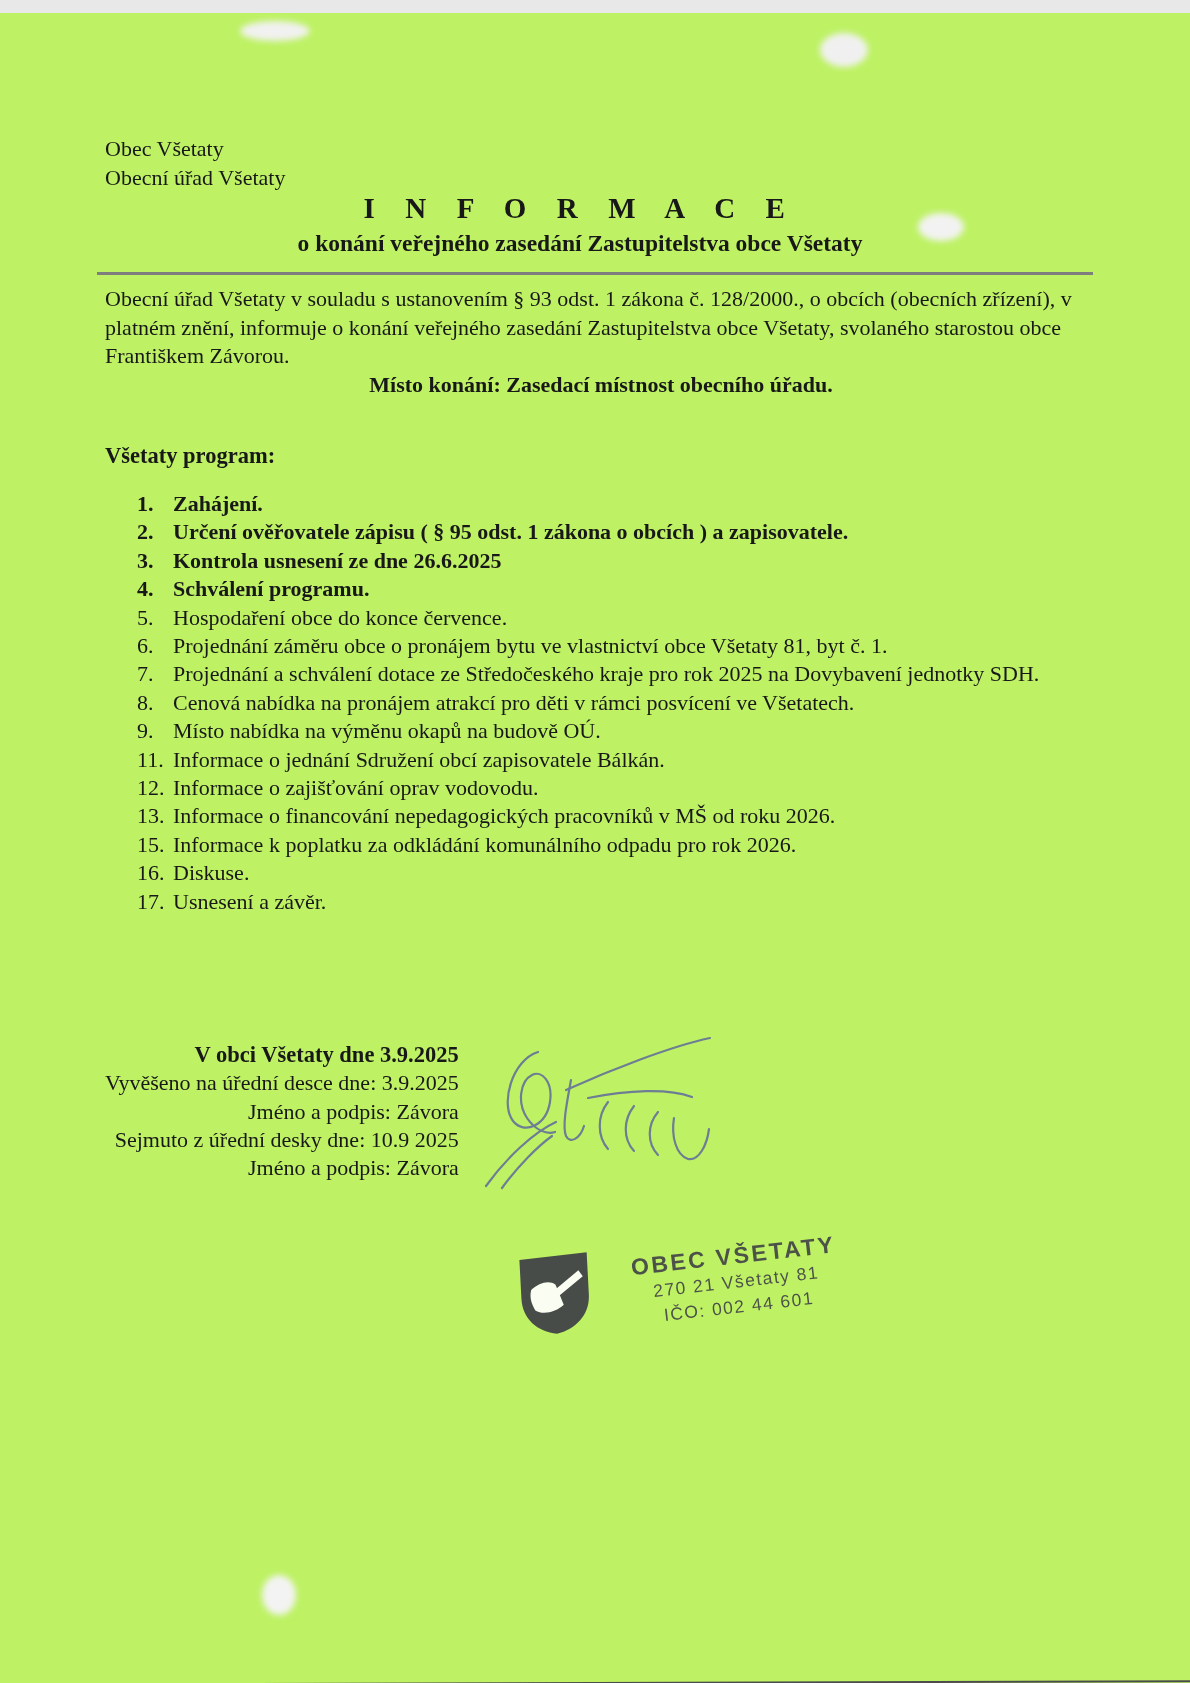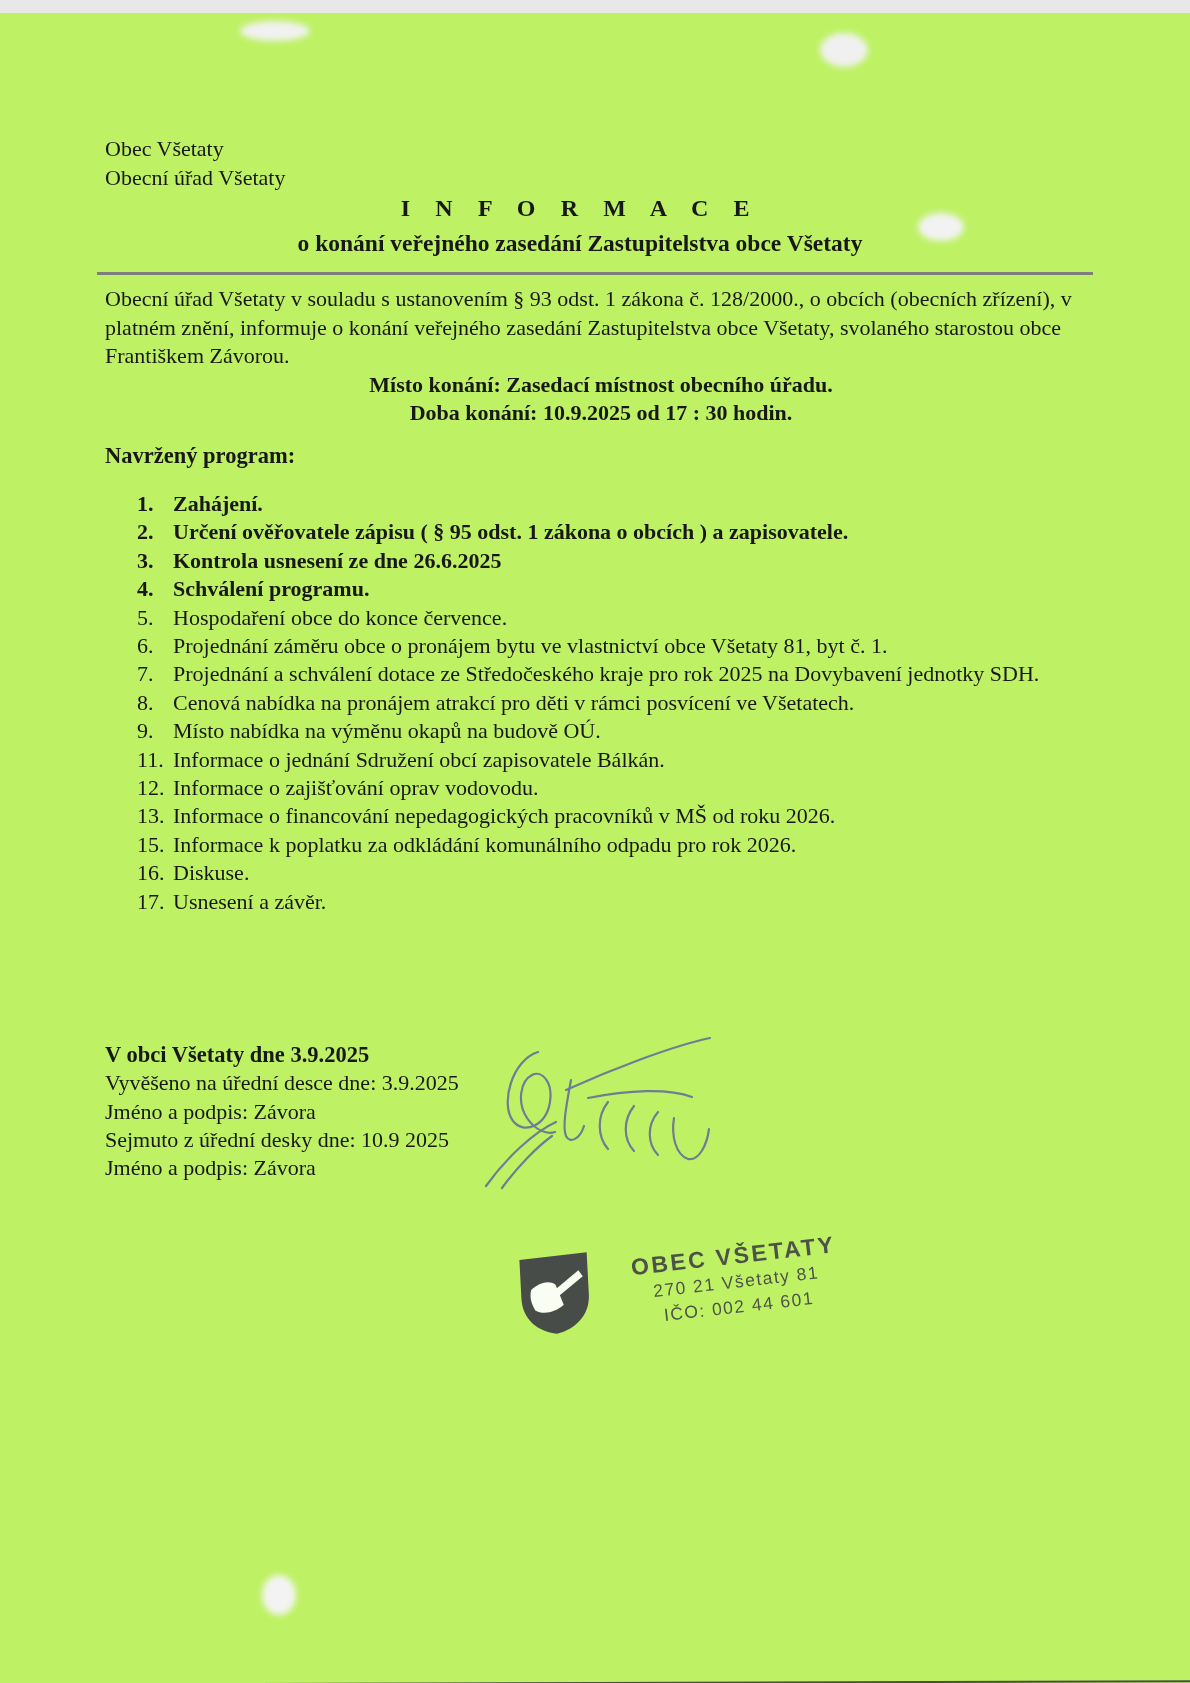--- a/index.html
+++ b/index.html
@@ -8,32 +8,32 @@
     width:1190px;height:1683px;
     background:#bef264;
     margin:13px auto;
     overflow:hidden;
     font-family:"Liberation Serif","DejaVu Serif",serif;
     color:#181818;
   }
   .abs{position:absolute;}
   .sender{left:105px;top:121px;font-size:22px;line-height:29px;}
   .titleblock{left:105px;top:178px;width:950px;text-align:center;}
-  .doc-title{font-weight:bold;font-size:24px;letter-spacing:0.40em;line-height:34px;}
+  .doc-title{font-weight:bold;font-size:29px;letter-spacing:0.40em;line-height:34px;}
   .doc-subtitle{font-weight:bold;font-size:23.5px;margin-top:5px;}
   .rule{left:97px;top:259px;width:996px;height:3px;background:#7e7e7e;}
   .intro{left:105px;top:272px;width:992px;font-size:22px;line-height:28.5px;}
   .boldline{font-weight:bold;text-align:center;}
   .program-head{left:105px;top:430px;font-size:22.5px;font-weight:bold;}
   .agenda{left:137px;top:477px;width:960px;font-size:22px;line-height:28.4px;}
   .agenda .row{display:flex;align-items:flex-start;}
   .agenda .num{flex:0 0 36px;}
   .agenda .txt{flex:1;}
   .agenda .b{font-weight:bold;}
-  .footerblock{left:105px;top:1028px;font-size:22px;line-height:28.3px;}
+  .footerblock{left:105px;top:1028px;font-size:22px;line-height:28.3px;text-align:right;}
   .footerblock .first{font-weight:bold;font-size:22.5px;}
   .signature{left:450px;top:1005px;width:272px;height:172px;}
   .stamp-shield{left:517px;top:1238px;width:76px;height:86px;transform:rotate(-3deg);opacity:.92;}
   .stamp-text{
     left:592px;top:1246px;width:290px;
     transform:rotate(-6.5deg);transform-origin:left center;
     color:#3d3d45;text-align:center;opacity:.88;
     font-family:"Liberation Sans","DejaVu Sans",sans-serif;
   }
   .stamp-text .l1{font-size:23px;letter-spacing:2.5px;font-weight:bold;line-height:27px;}
@@ -63,24 +63,23 @@
 
   <div class="abs titleblock">
     <div class="doc-title">I N F O R M A C E</div>
     <div class="doc-subtitle">o konání veřejného zasedání Zastupitelstva obce Všetaty</div>
   </div>
   <div class="abs rule"></div>
 
   <div class="abs intro">
     <div>Obecní úřad Všetaty v souladu s ustanovením § 93 odst. 1 zákona č. 128/2000., o obcích (obecních zřízení), v platném znění, informuje o konání veřejného zasedání Zastupitelstva obce Všetaty, svolaného  starostou obce Františkem Závorou.</div>
     <div class="boldline">Místo konání: Zasedací místnost obecního úřadu.</div>
-    <div class="boldline">Doba konání: 10.9.2025 od 17 : 30 hodin.</div>
   </div>
 
-  <div class="abs program-head">Navržený program:</div>
+  <div class="abs program-head">Všetaty program:</div>
 
   <div class="abs agenda">
     <div class="row b">
         <span class="num">1.</span>
         <span class="txt">Zahájení.</span>
       </div>
     <div class="row b">
         <span class="num">2.</span>
         <span class="txt">Určení ověřovatele zápisu ( § 95 odst. 1 zákona o obcích ) a zapisovatele.</span>
       </div>

